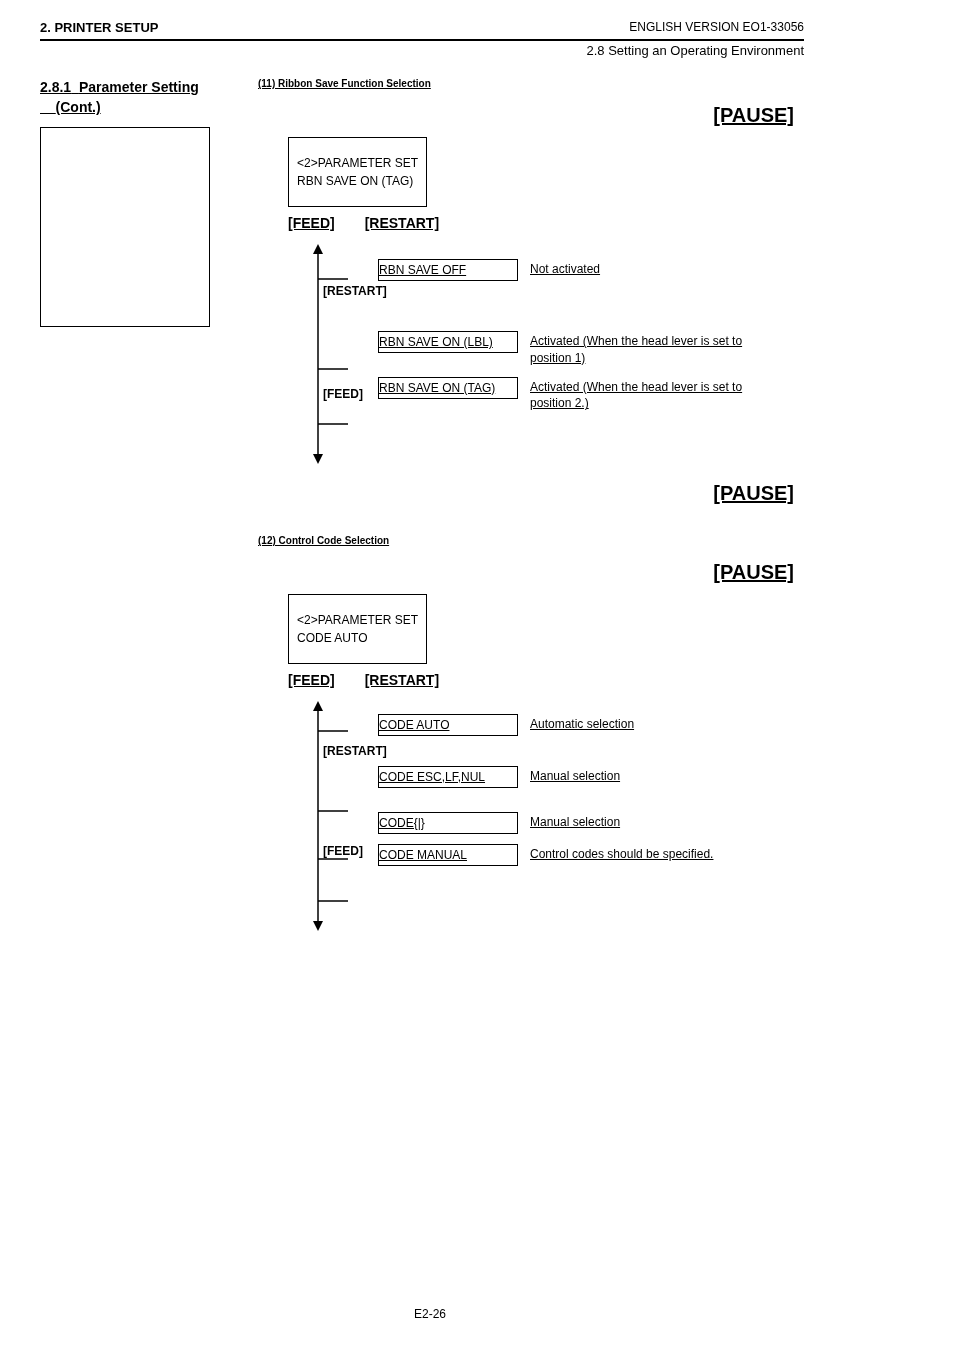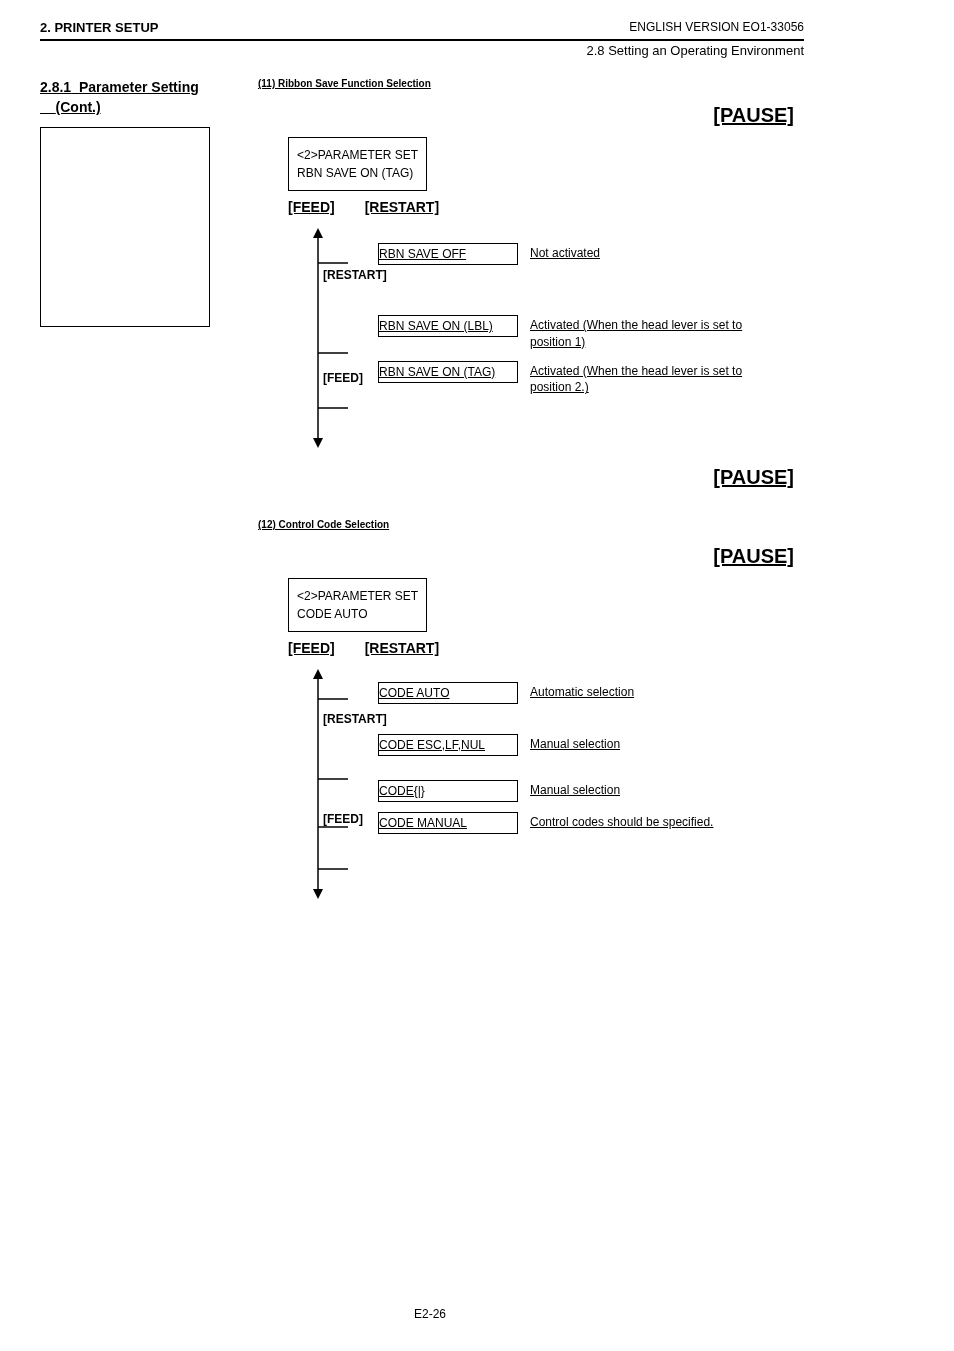--- a/index.html
+++ b/index.html
@@ -89,21 +89,21 @@
       font-weight: bold;
       font-size: 20px;
       text-align: right;
       margin-right: 10px;
       margin-bottom: 10px;
     }
 
     
     .param-box {
       border: 1.5px solid #000;
-      padding: 8px 8px;
+      padding: 16px 8px;
       display: inline-block;
       font-size: 12px;
       line-height: 1.5;
       margin-left: 30px;
     }
 
     
     .feed-restart-row {
       display: flex;
       gap: 30px;

